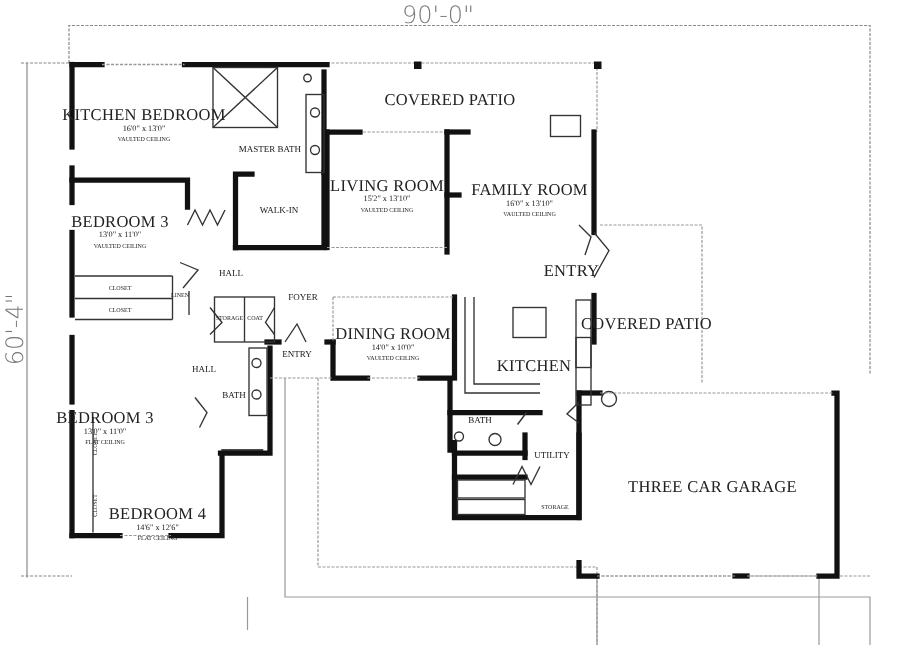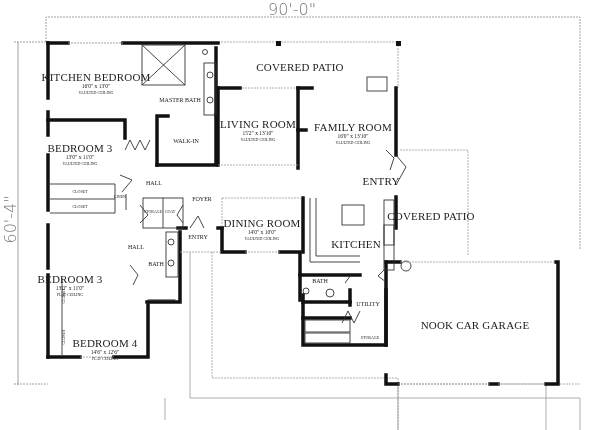--- a/index.html
+++ b/index.html
@@ -223,13 +223,13 @@
 </div>
 
 <div class="lbl room-name" style="left:381px; top:176px;">ENTRY</div>
 <div class="lbl room-name" style="left:356px; top:239px;text-align:center;">KITCHEN</div>
 <div class="lbl room-name" style="left:431px; top:211px;">COVERED PATIO</div>
 
 <div class="lbl small" style="left:320px; top:278px;">BATH</div>
 <div class="lbl small" style="left:368px; top:301px;">UTILITY</div>
 <div class="lbl tiny" style="left:370px; top:336px;">STORAGE</div>
 
-<div class="lbl room-name" style="left:475px; top:320px;">NOOK CAR GARAGE</div>
+<div class="lbl room-name" style="left:475px; top:320px;">THREE CAR GARAGE</div>
 
 </body></html>

